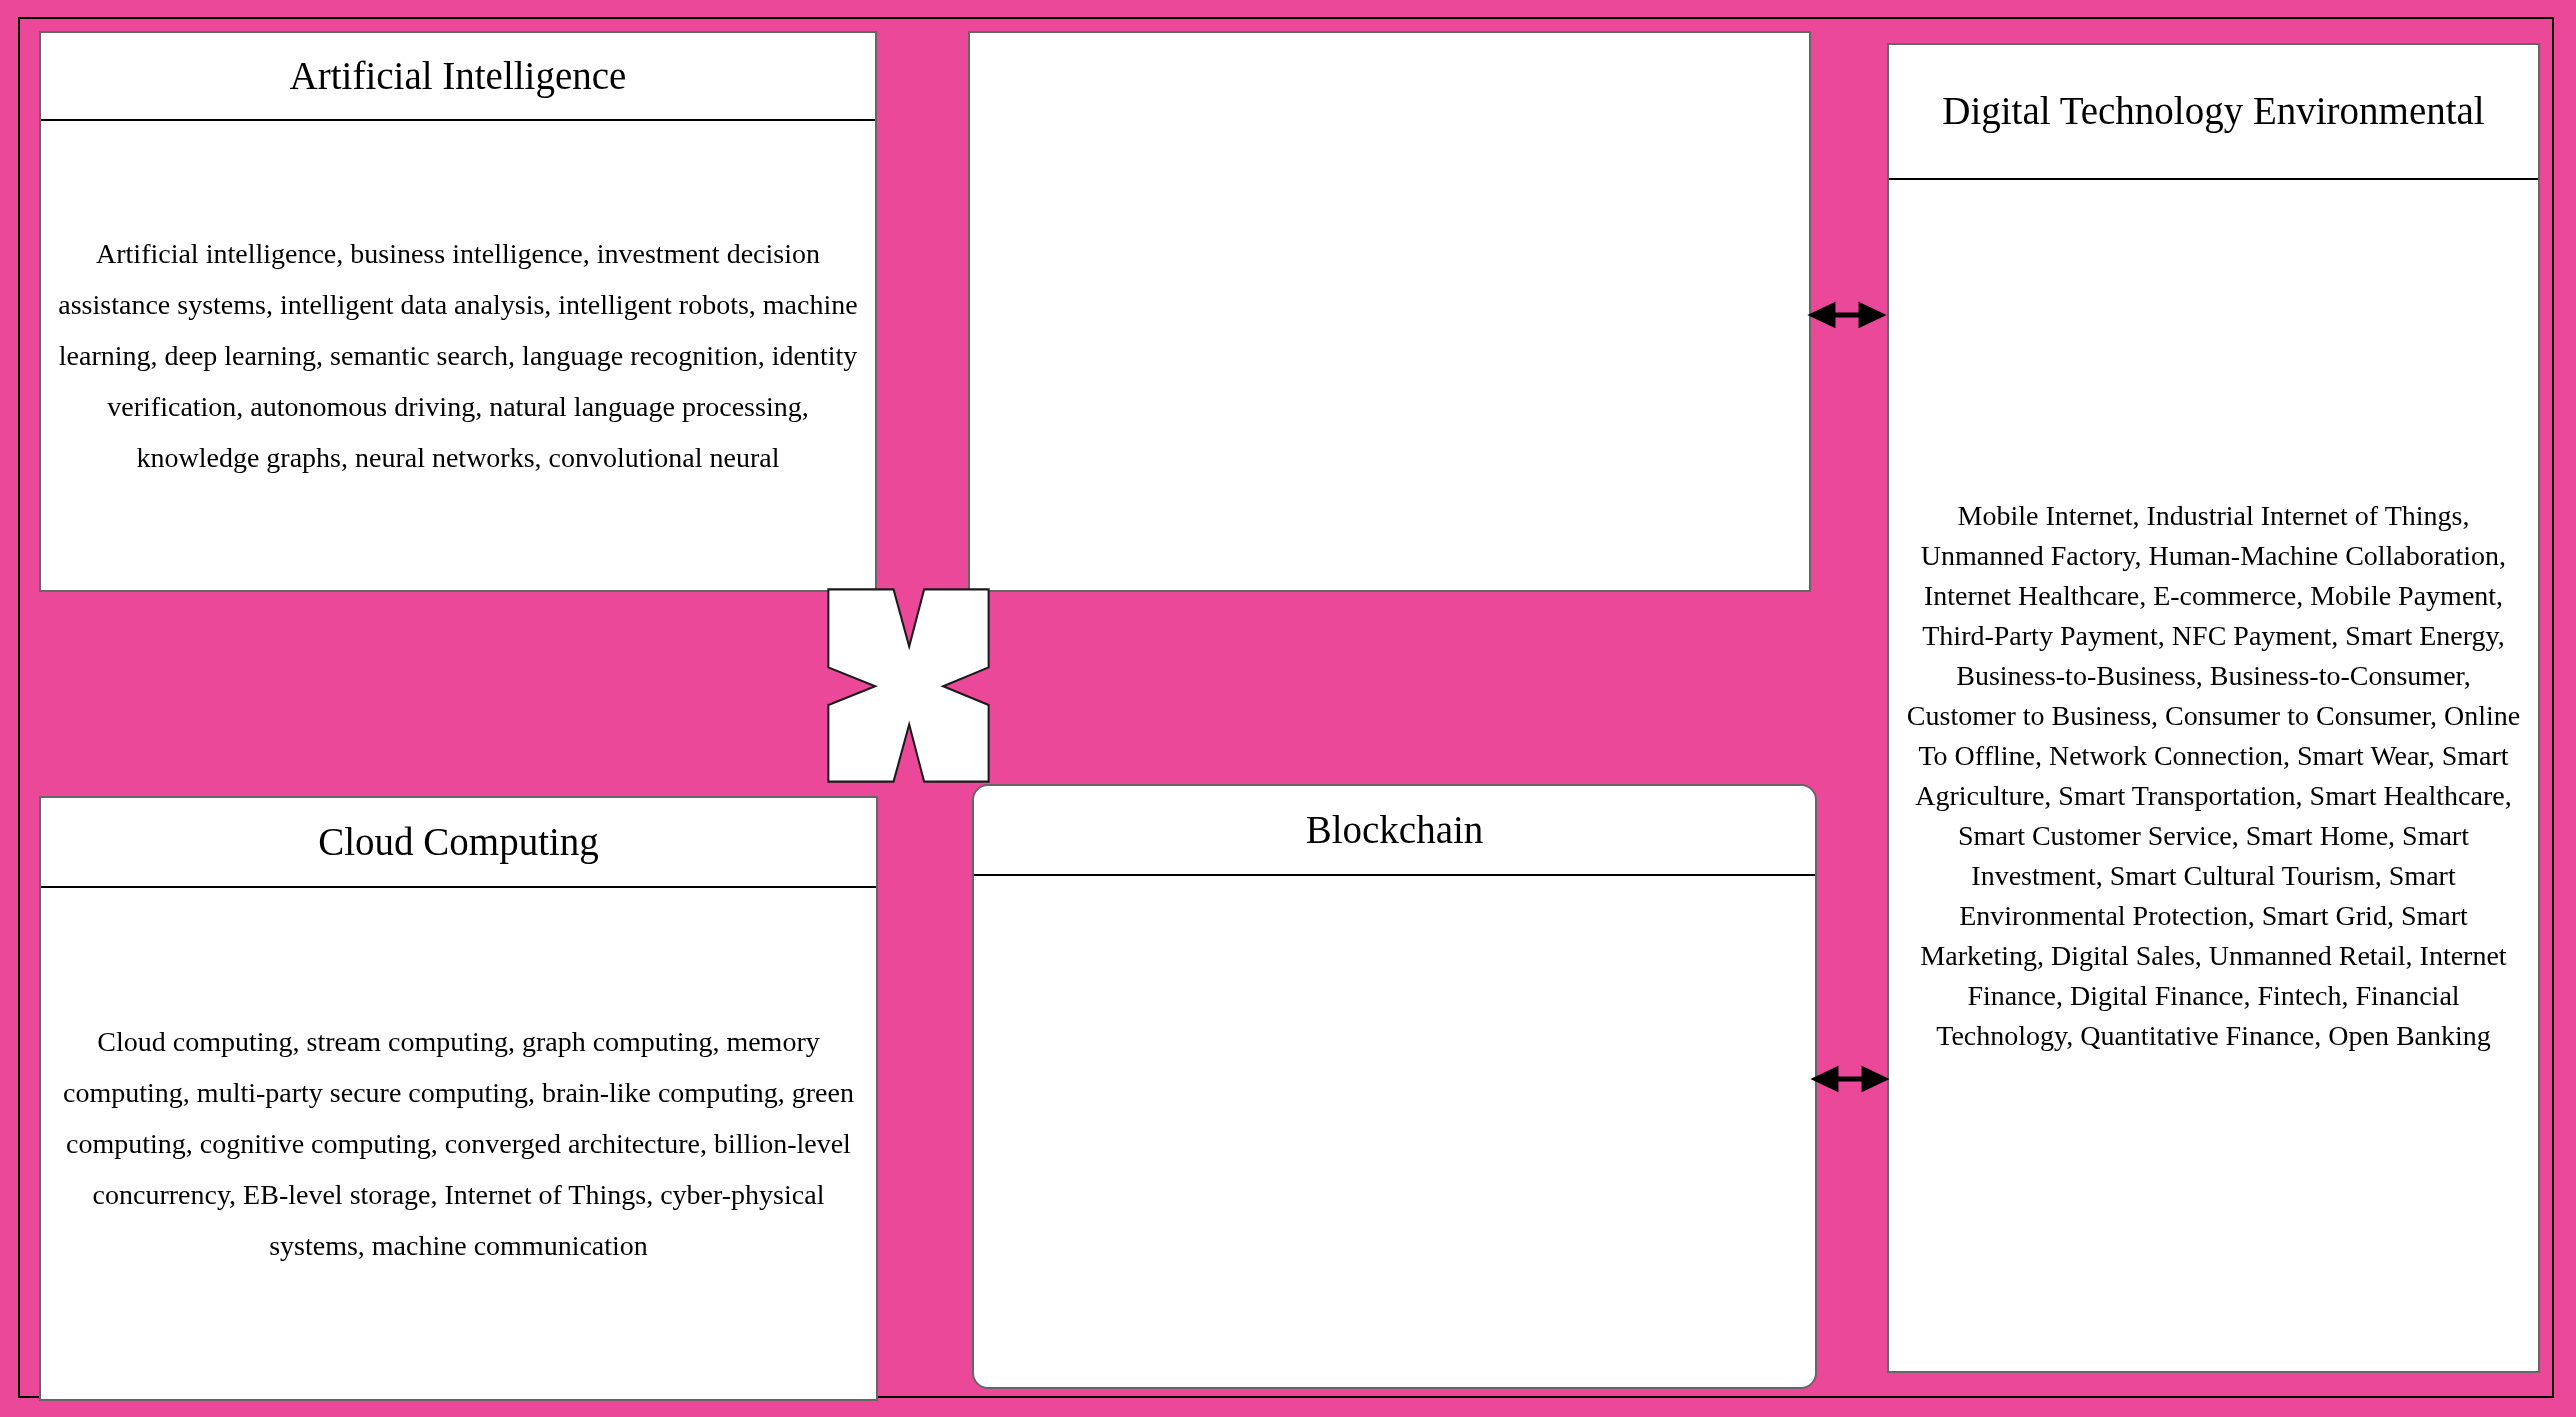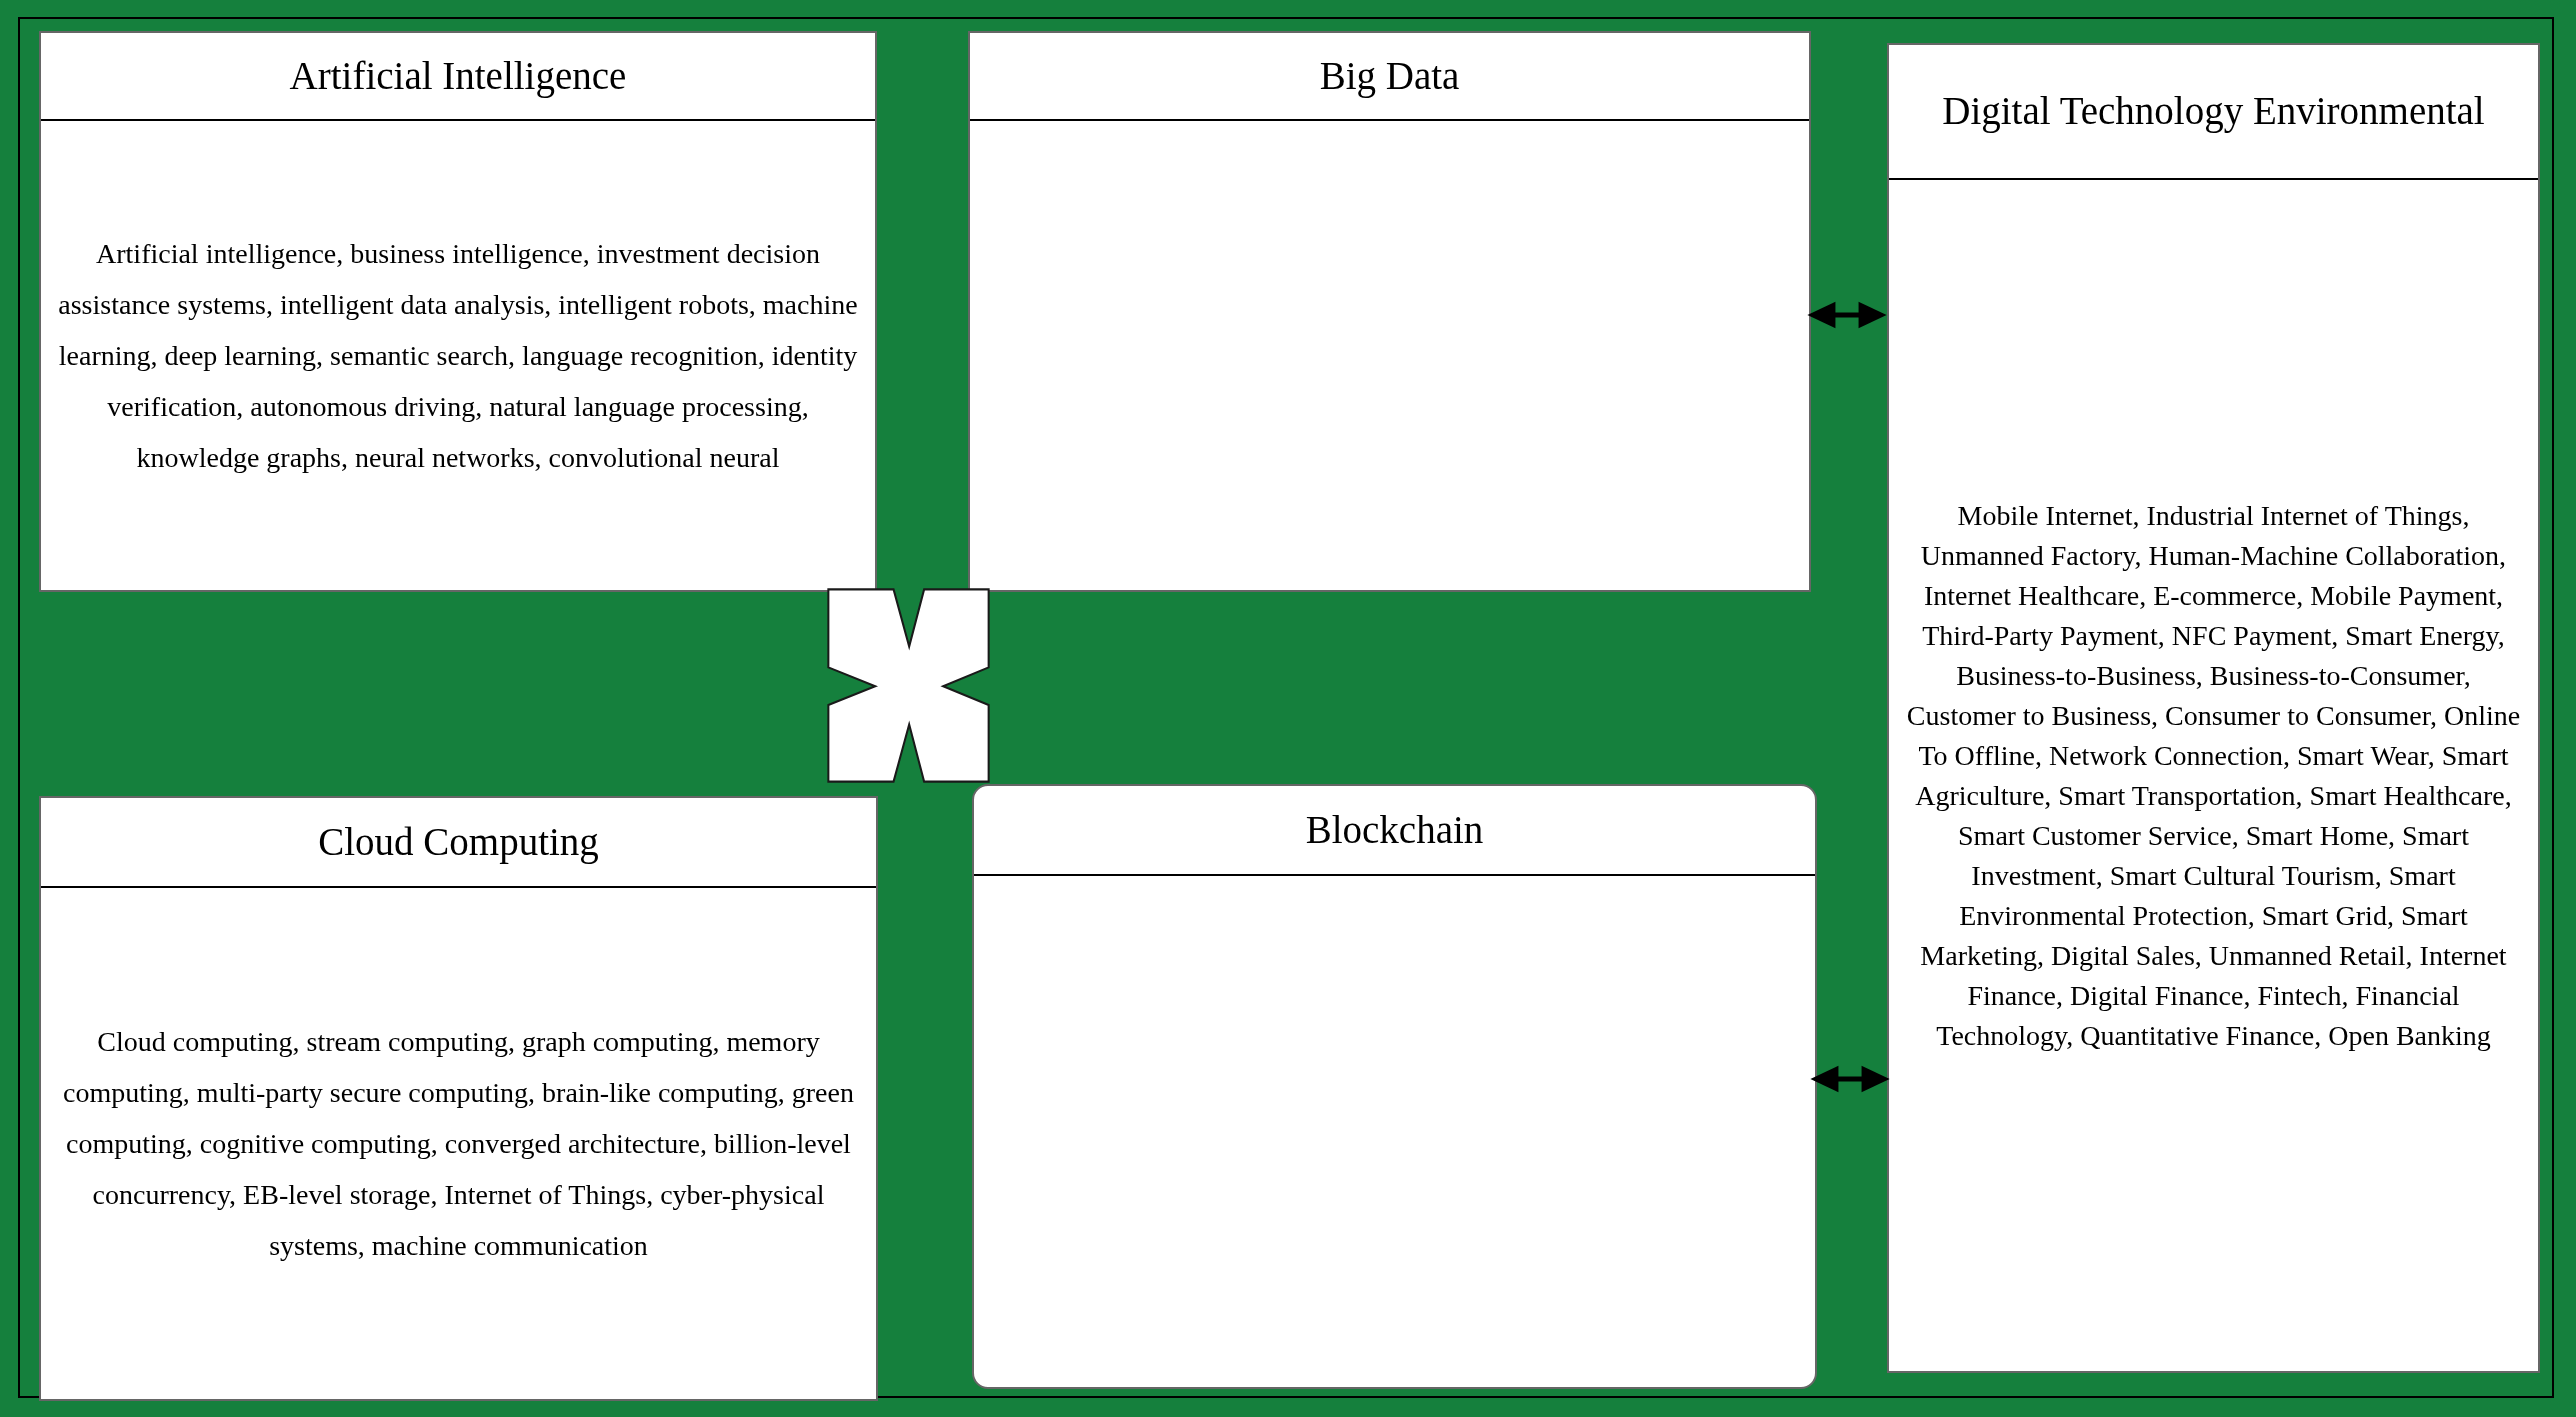--- a/index.html
+++ b/index.html
@@ -1,19 +1,19 @@
 <!DOCTYPE html>
 <html style="font-size:11.2px"><head>
 <meta charset="utf-8">
 <style>
   html,body{margin:0;padding:0;background:#ffffff;}
   #canvas{
     position:relative;
     width:2576px;height:1418px;
-    background:#15803d;
+    background:#ec4899;
     font-family:"Liberation Serif","DejaVu Serif",serif;
     color:#000000;
     overflow:hidden;
   }
   .frame{
     position:absolute;
     left:17.5px;top:17px;width:2536px;height:1381px;
     border:2.8px solid #000000;
     box-sizing:border-box;
   }
@@ -69,21 +69,20 @@
 <div id="canvas">
 
   <div class="frame"></div>
 
   <div class="box" id="box-ai">
     <div class="box-title">Artificial Intelligence</div>
     <div class="box-body">Artificial intelligence, business intelligence, investment decision assistance systems, intelligent data analysis, intelligent robots, machine learning, deep learning, semantic search, language recognition, identity verification, autonomous driving, natural language processing, knowledge graphs, neural networks, convolutional neural</div>
   </div>
 
   <div class="box" id="box-bigdata">
-    <div class="box-title">Big Data</div>
   </div>
 
   <div class="box" id="box-dta">
     <div class="box-title">Digital Technology Environmental</div>
     <div class="box-body">Mobile Internet, Industrial Internet of Things, Unmanned Factory, Human-Machine Collaboration, Internet Healthcare, E-commerce, Mobile Payment, Third-Party Payment, NFC Payment, Smart Energy, Business-to-Business, Business-to-Consumer, Customer to Business, Consumer to Consumer, Online To Offline, Network Connection, Smart Wear, Smart Agriculture, Smart Transportation, Smart Healthcare, Smart Customer Service, Smart Home, Smart Investment, Smart Cultural Tourism, Smart Environmental Protection, Smart Grid, Smart Marketing, Digital Sales, Unmanned Retail, Internet Finance, Digital Finance, Fintech, Financial Technology, Quantitative Finance, Open Banking</div>
   </div>
 
   <div class="box" id="box-cloud">
     <div class="box-title">Cloud Computing</div>
     <div class="box-body">Cloud computing, stream computing, graph computing, memory computing, multi-party secure computing, brain-like computing, green computing, cognitive computing, converged architecture, billion-level concurrency, EB-level storage, Internet of Things, cyber-physical systems, machine communication</div>

